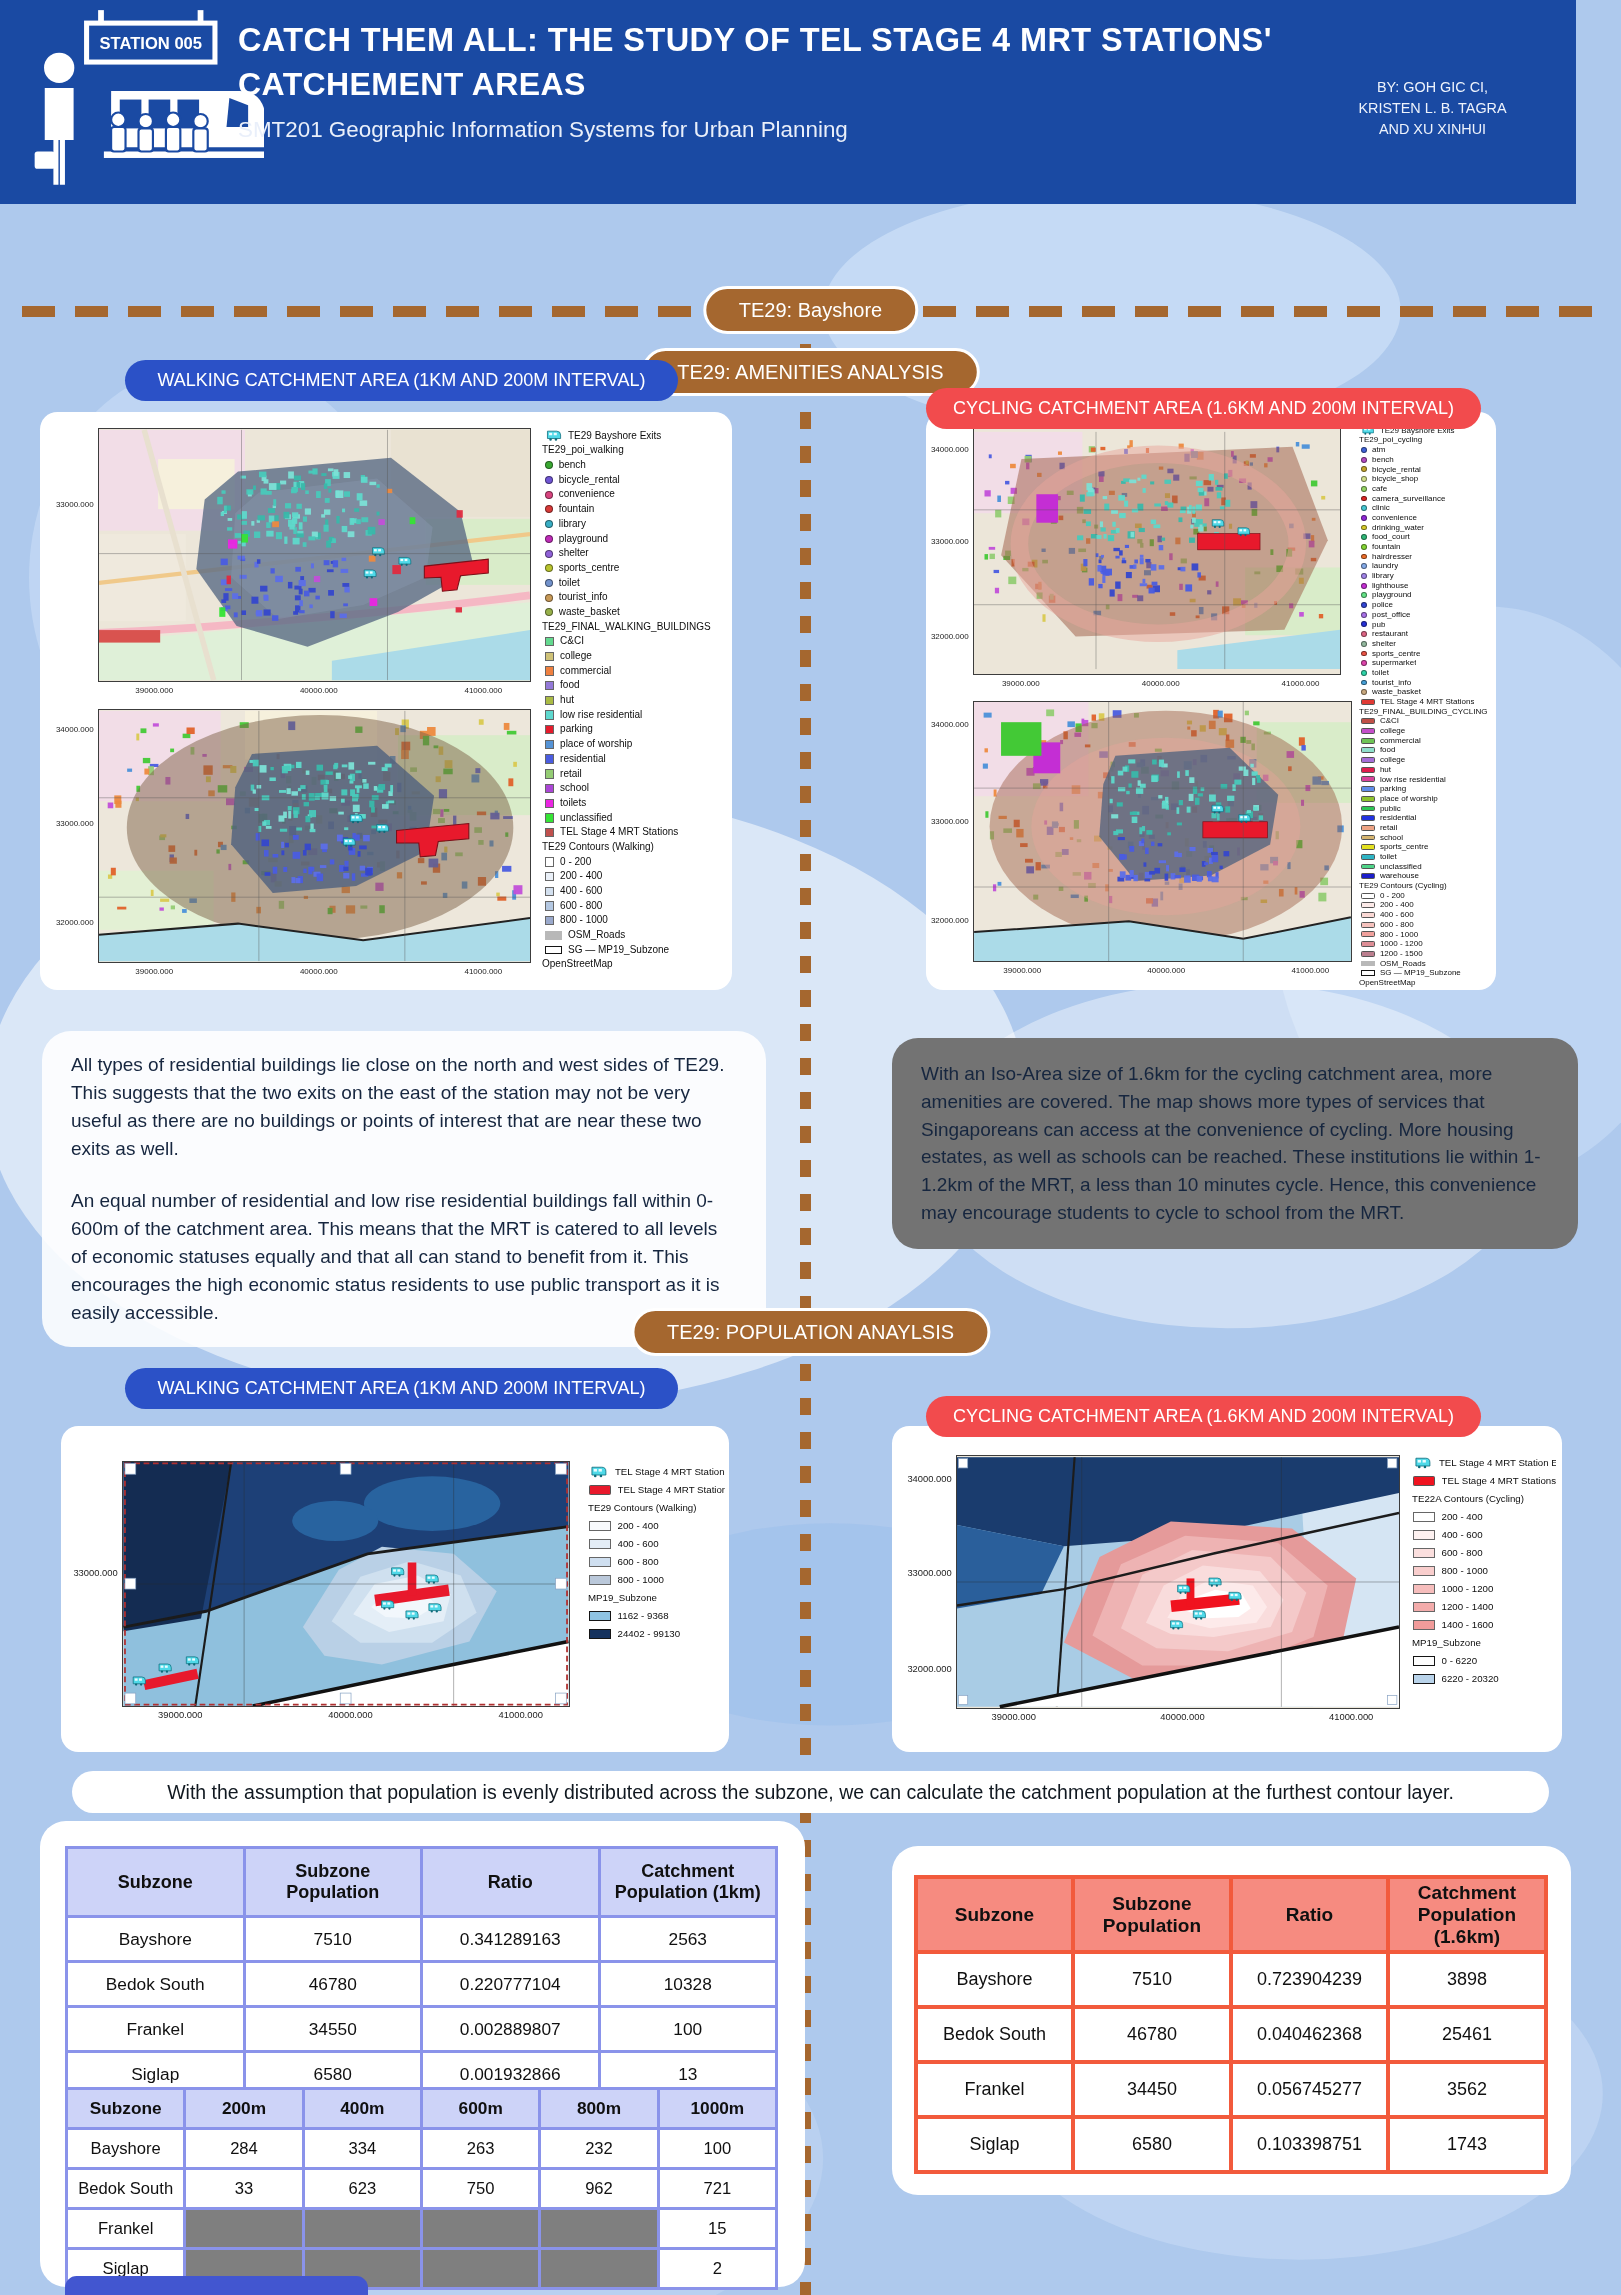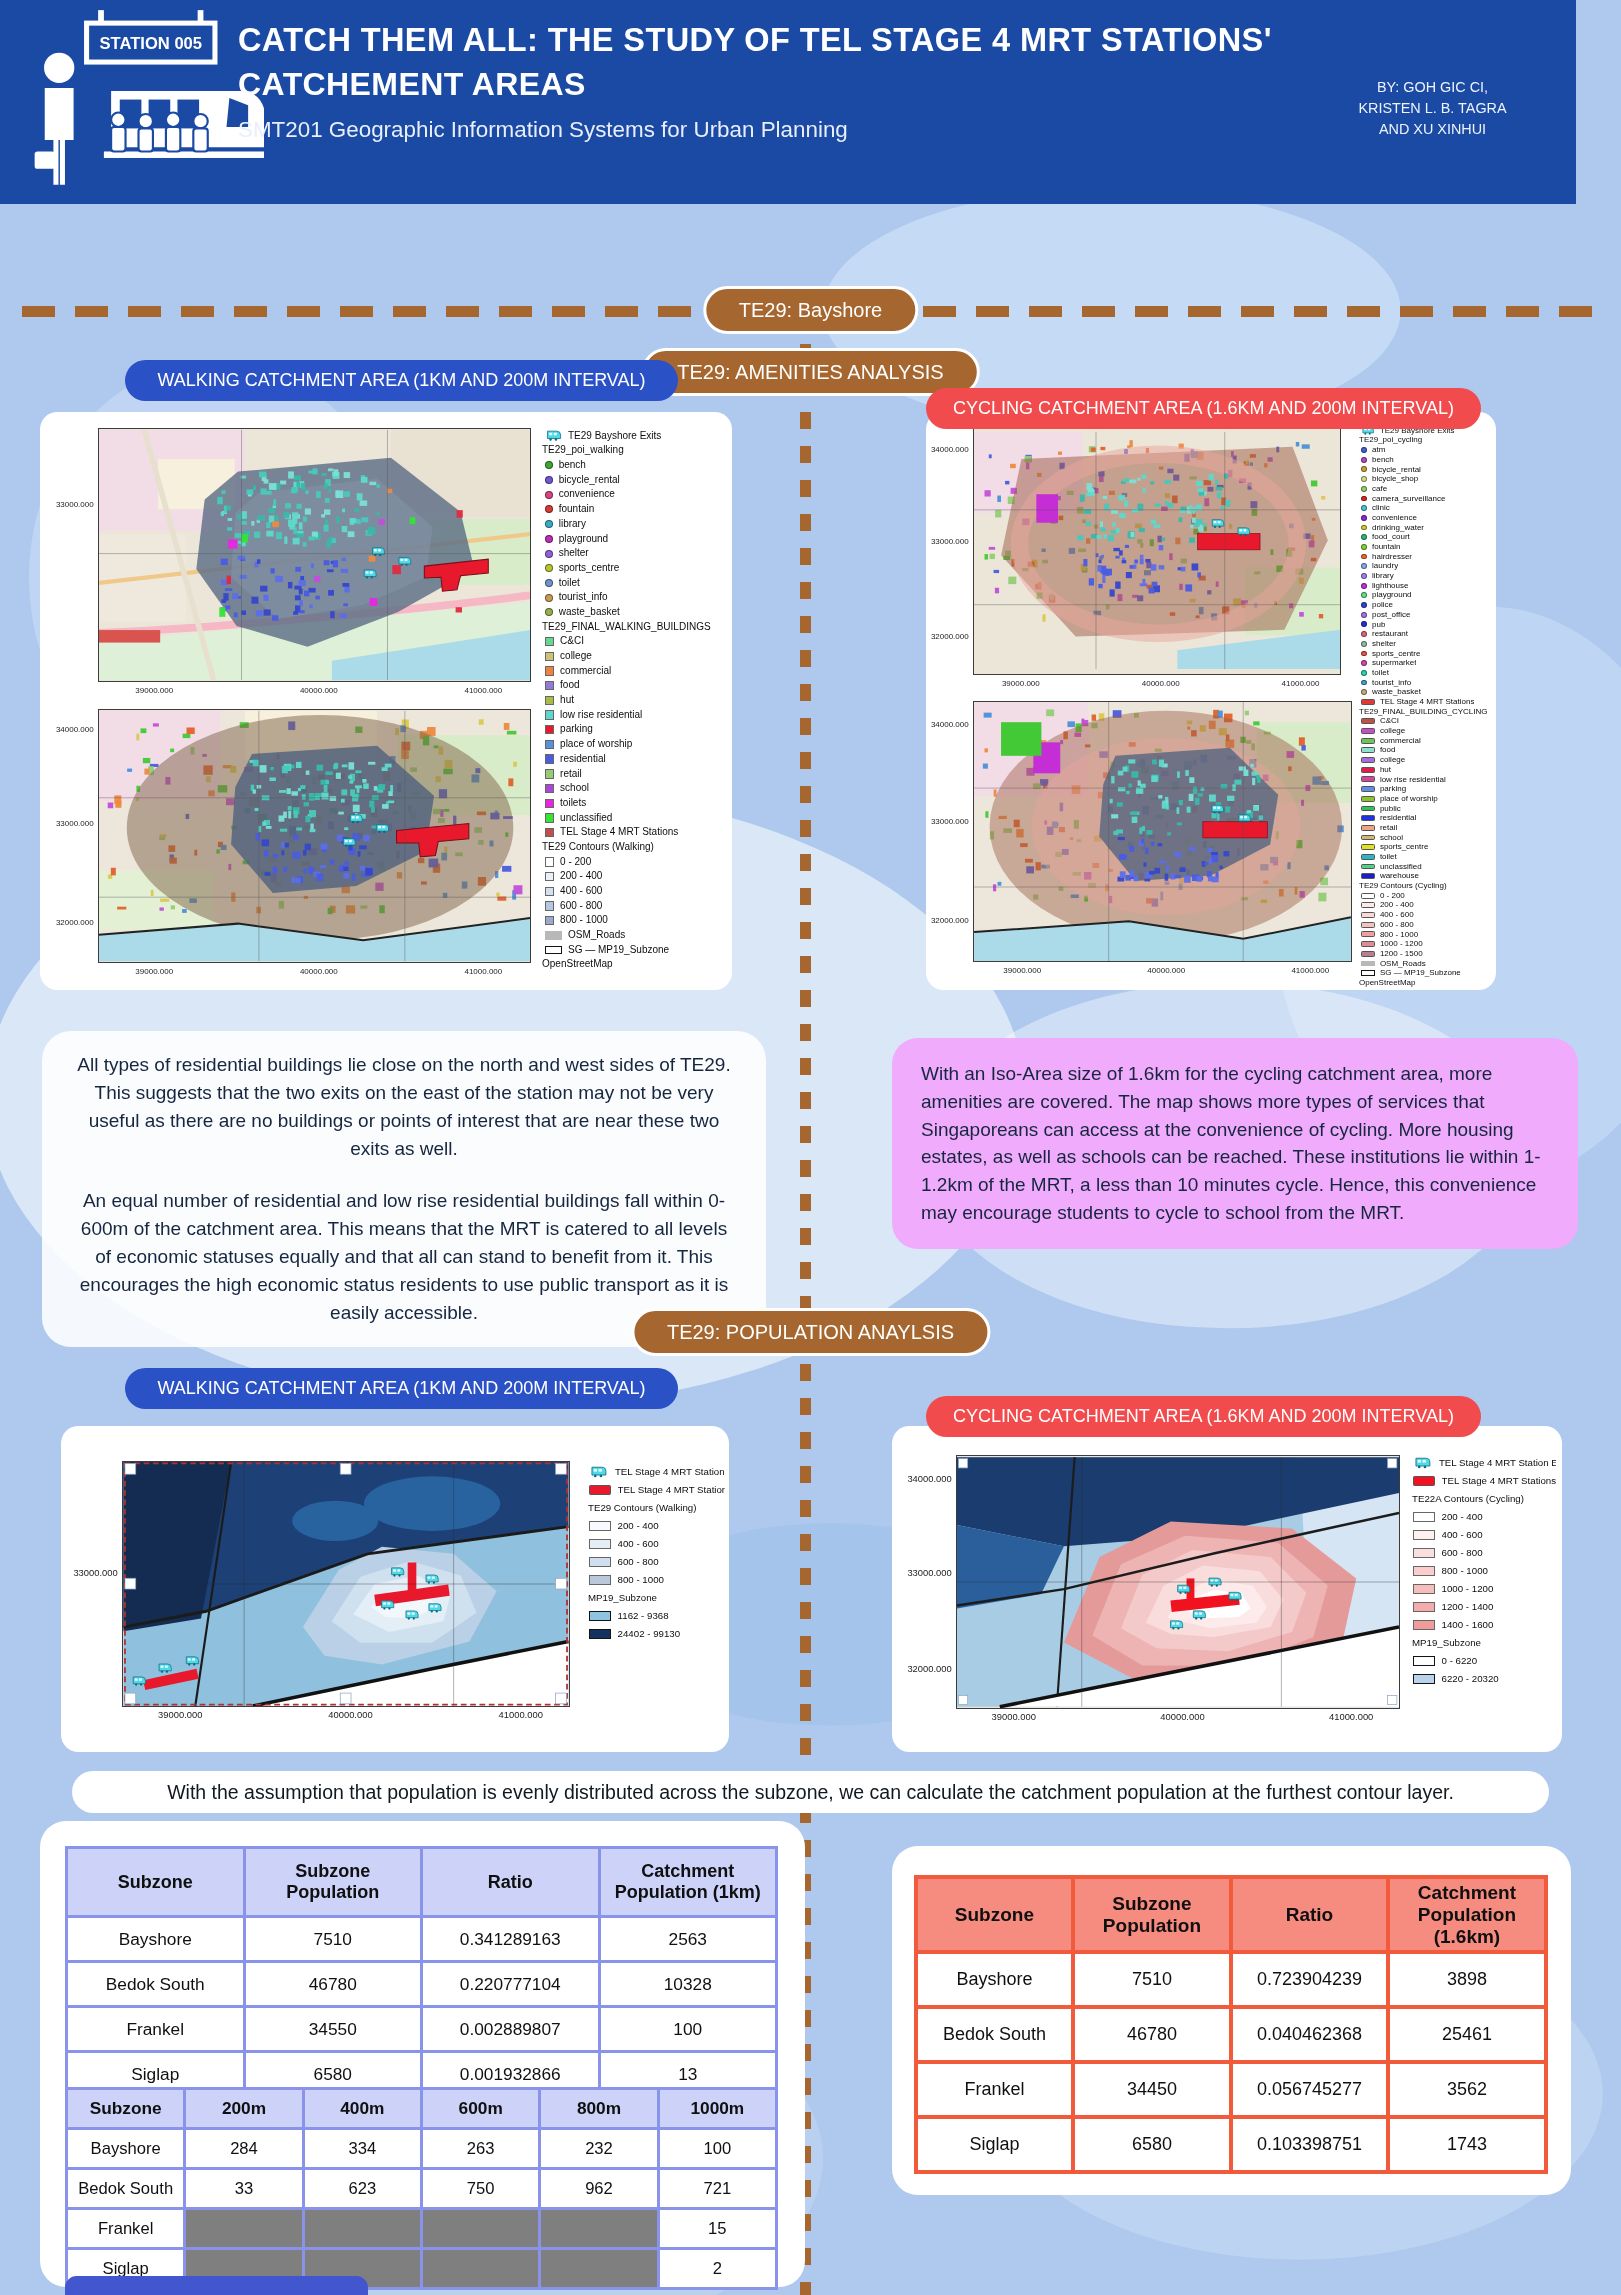--- a/index.html
+++ b/index.html
@@ -82,23 +82,23 @@
   .legend.pop .leg-item,.legend.pop .leg-title{height:18px;line-height:18px;}
   .legend.pop .sym{margin-right:6.5px;margin-left:1.4px;}
   .legend.pop .sym.bar,.legend.pop .sym.sq,.legend.pop .sym.outline,.legend.pop .sym.subzone{width:21.7px;height:10.8px;}
   .legend.pop .sym.train{width:19px;height:12.3px;}
   #legend-pop-walk{left:527px;top:29px;width:137px;}
   #legend-pop-cycle{left:520px;top:20px;width:144px;}
 
   
   .textbox{position:absolute;color:#16263f;font-size:19px;line-height:1.47;z-index:3;}
   #text-walk{left:42px;top:1031px;width:724px;background:rgba(255,255,255,.88);border-radius:29px;padding:20px 29px;box-sizing:border-box;}
-  #text-walk p{margin:0;text-align:center;}
+  #text-walk p{margin:0;}
   #text-walk p + p{margin-top:24.6px;}
-  #text-cycle{left:892px;top:1038px;width:686px;background:#f0abfc;border-radius:26px;padding:21.7px 29px;box-sizing:border-box;}
+  #text-cycle{left:892px;top:1038px;width:686px;background:#737373;border-radius:26px;padding:21.7px 29px;box-sizing:border-box;}
   #assumption-bar{position:absolute;left:72px;top:1771px;width:1477px;height:42px;background:#ffffff;border-radius:21.7px;
     z-index:3;text-align:center;line-height:42px;font-size:19.5px;color:#101820;}
 
   
   #tables-left-box{left:40px;top:1821px;width:765px;height:466px;border-radius:26px;}
   #tables-right-box{left:892px;top:1846px;width:679px;height:349px;border-radius:26px;}
   .tbl-slot{position:absolute;}
   #slot-tblA{left:25px;top:25px;width:713px;}
   #slot-tblB{left:25px;top:266px;width:713px;}
   #slot-tblC{left:21.7px;top:29px;width:634px;}

